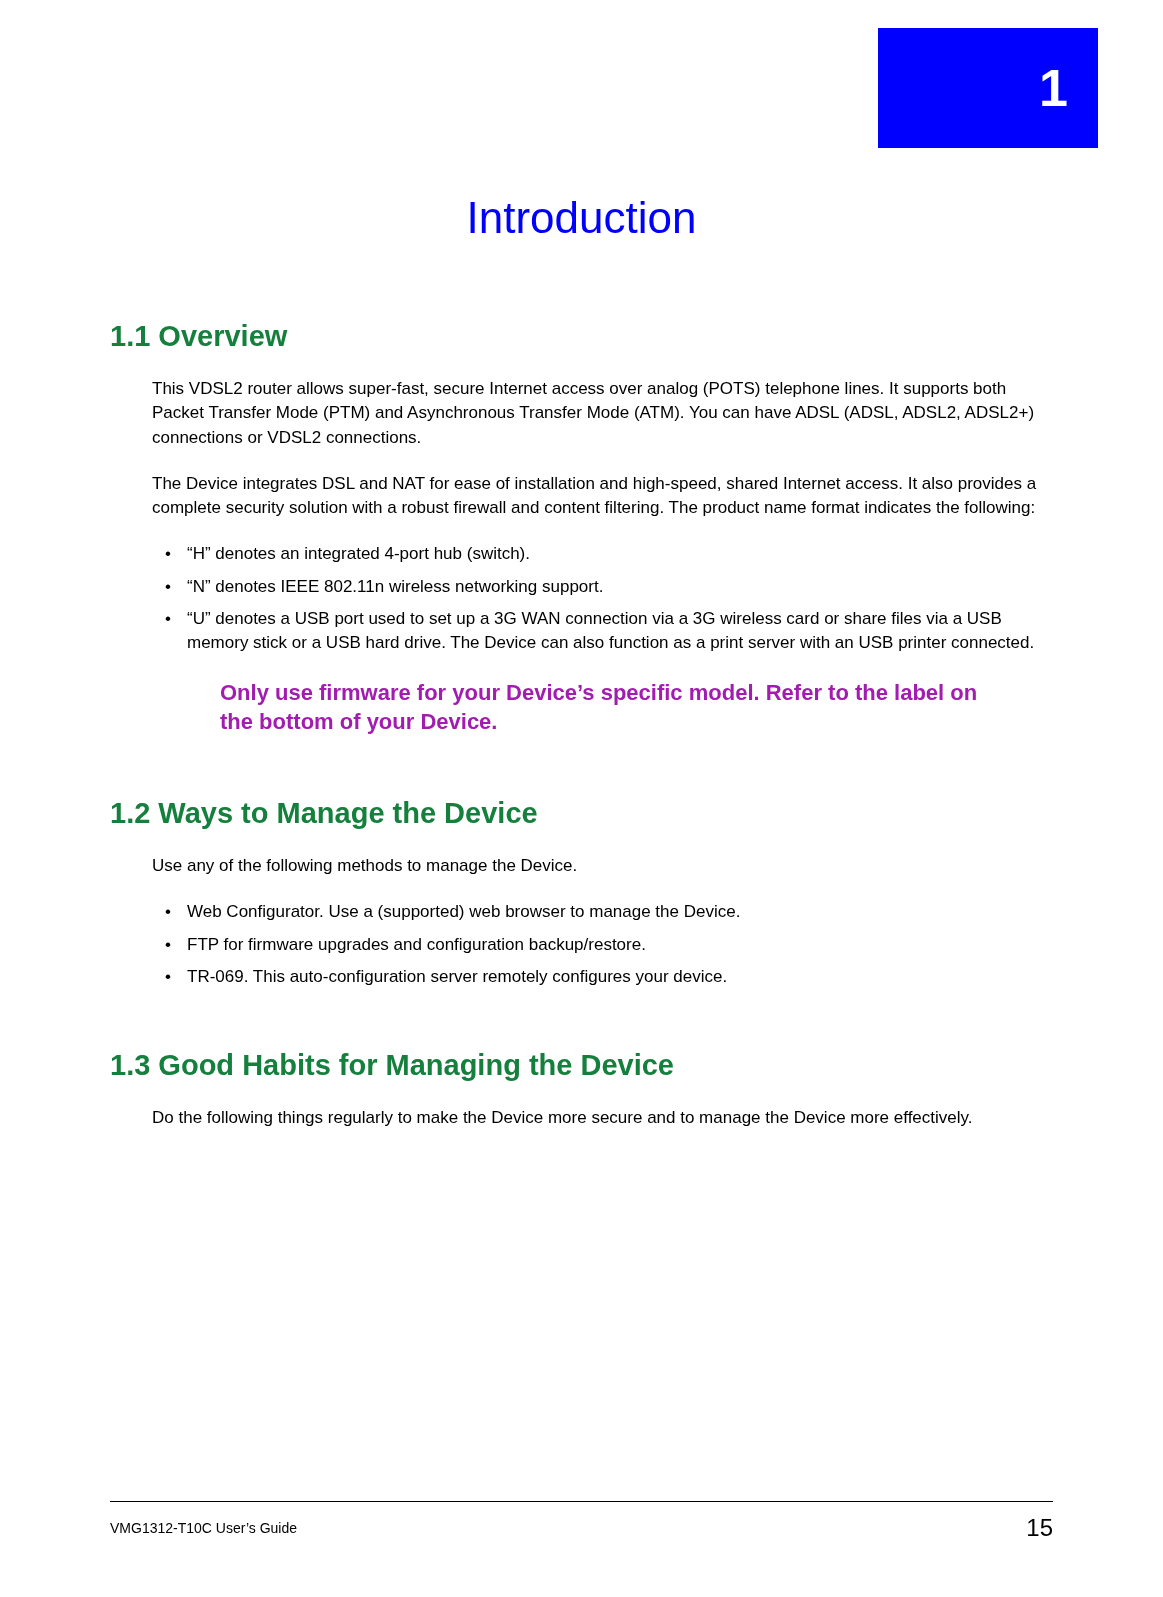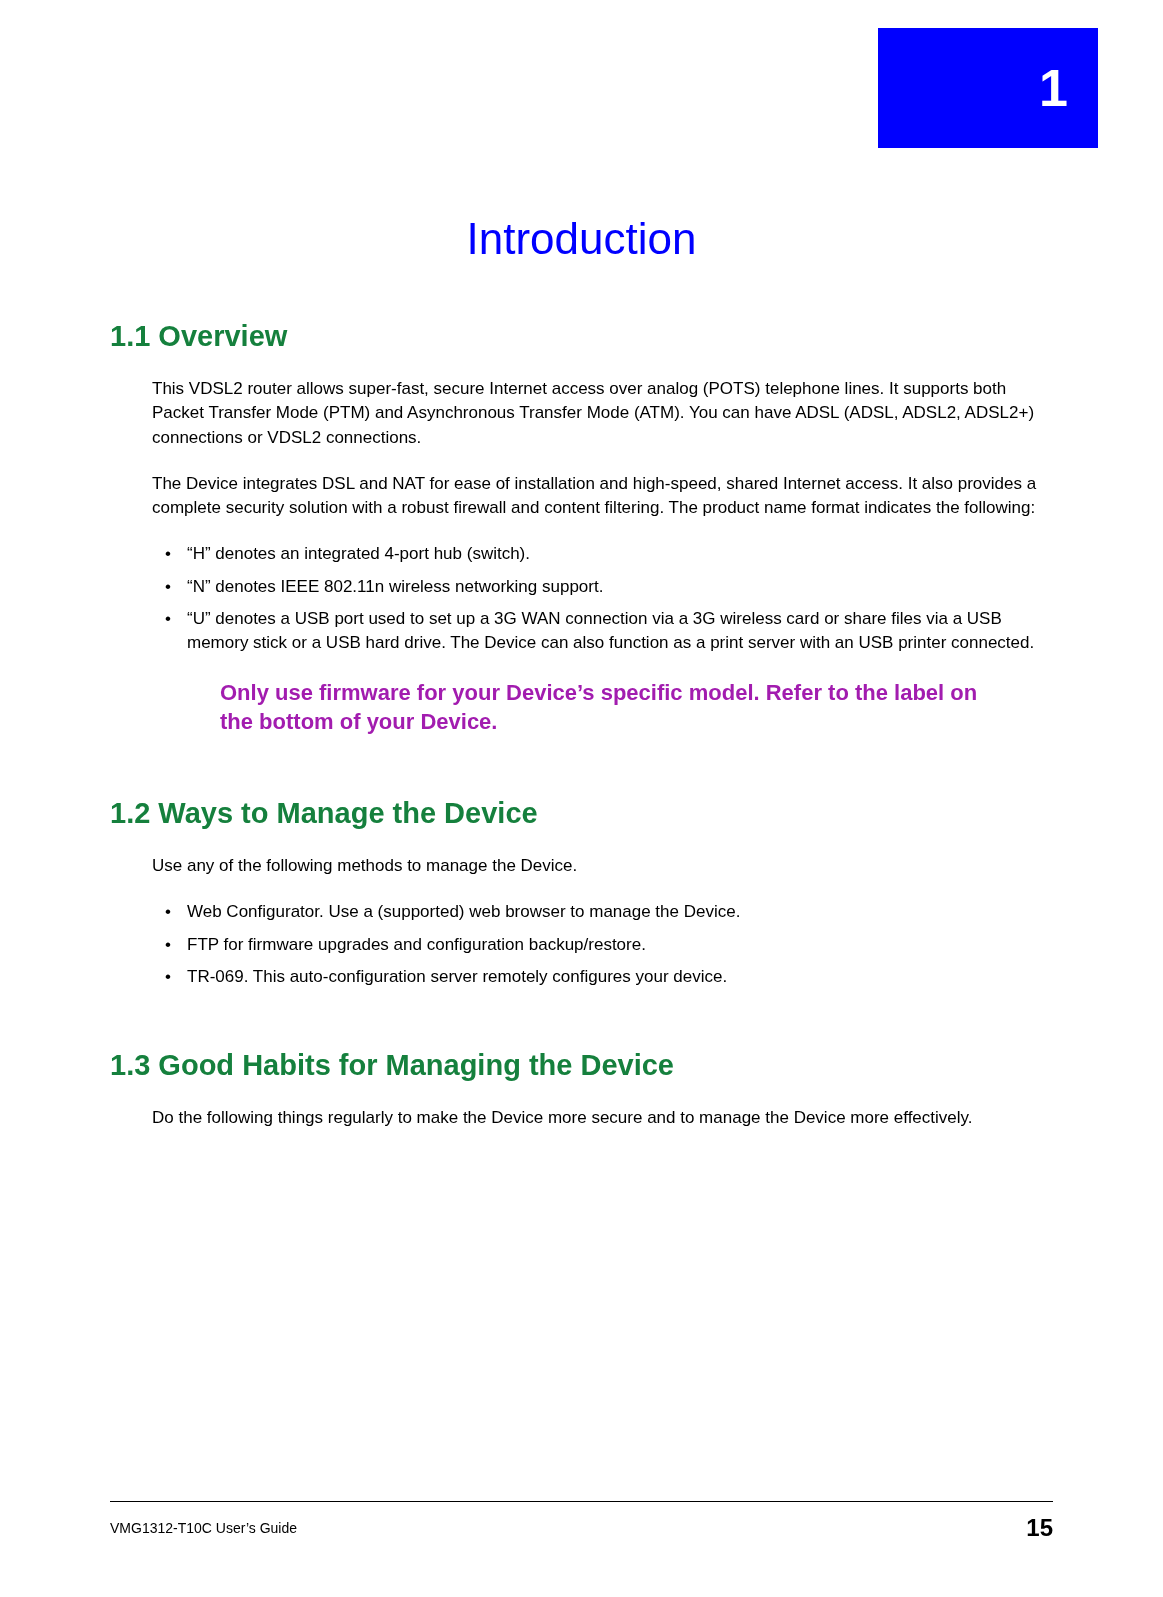--- a/index.html
+++ b/index.html
@@ -28,21 +28,21 @@
       padding-right: 30px;
     }
     .chapter-number {
       color: #ffffff;
       font-size: 52px;
       font-weight: bold;
       font-family: Arial, Helvetica, sans-serif;
     }
     .chapter-title {
       position: absolute;
-      top: 214px;
+      top: 193px;
       left: 0;
       width: 100%;
       text-align: center;
       color: #0000ff;
       font-size: 44px;
       font-weight: normal;
       font-family: Arial, Helvetica, sans-serif;
     }
     .content {
       position: absolute;
@@ -105,21 +105,21 @@
       display: flex;
       justify-content: space-between;
       align-items: center;
       margin-top: 24px;
     }
     .footer-left {
       font-size: 14px;
     }
     .footer-right {
       font-size: 24px;
-      font-weight: bold;
+      font-weight: normal;
       font-family: Arial, Helvetica, sans-serif;
     }
   </style>
 </head>
 <body>
 
 <div class="chapter-tab">
   <span class="chapter-number">1</span>
 </div>
 

